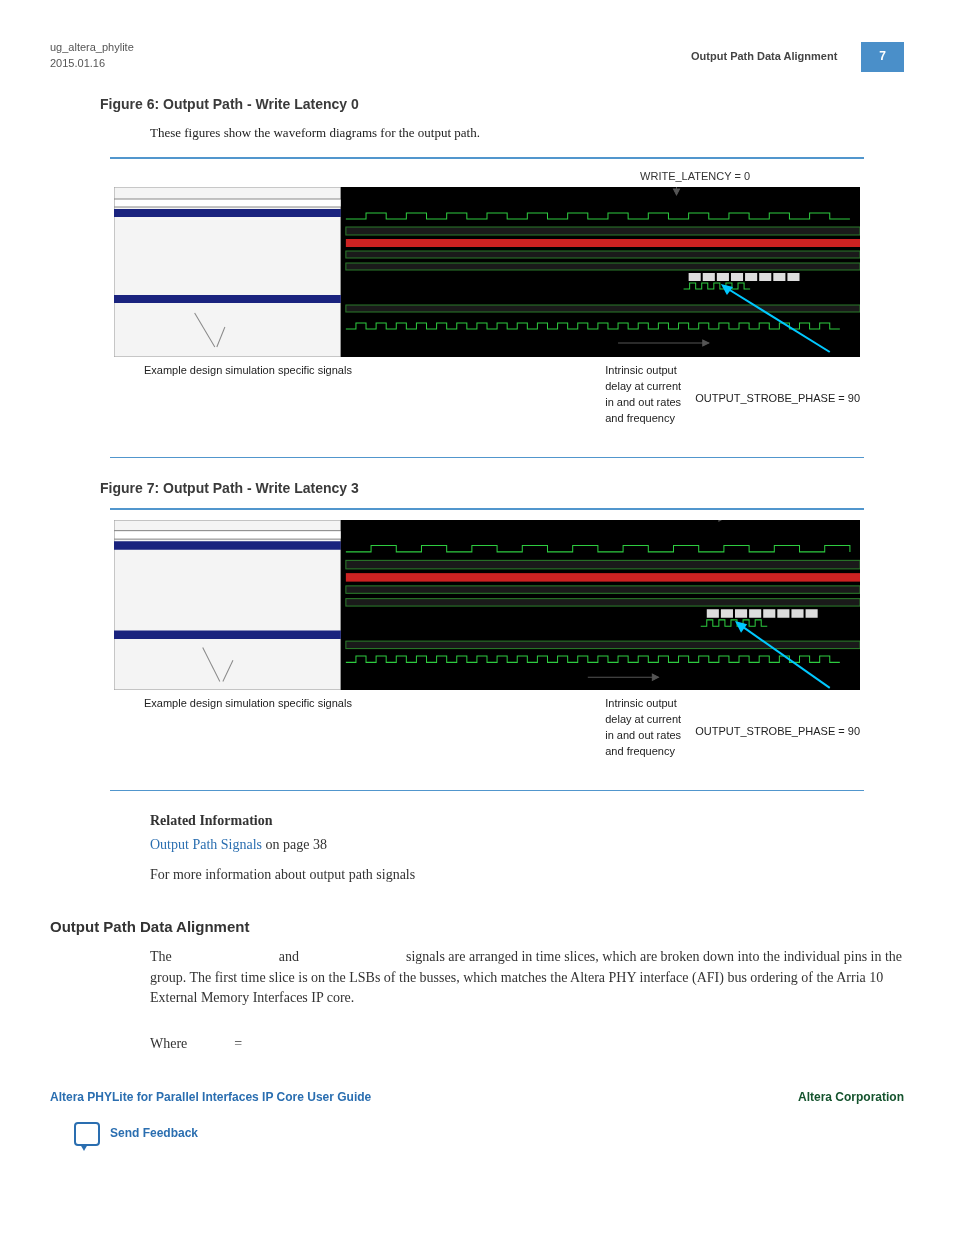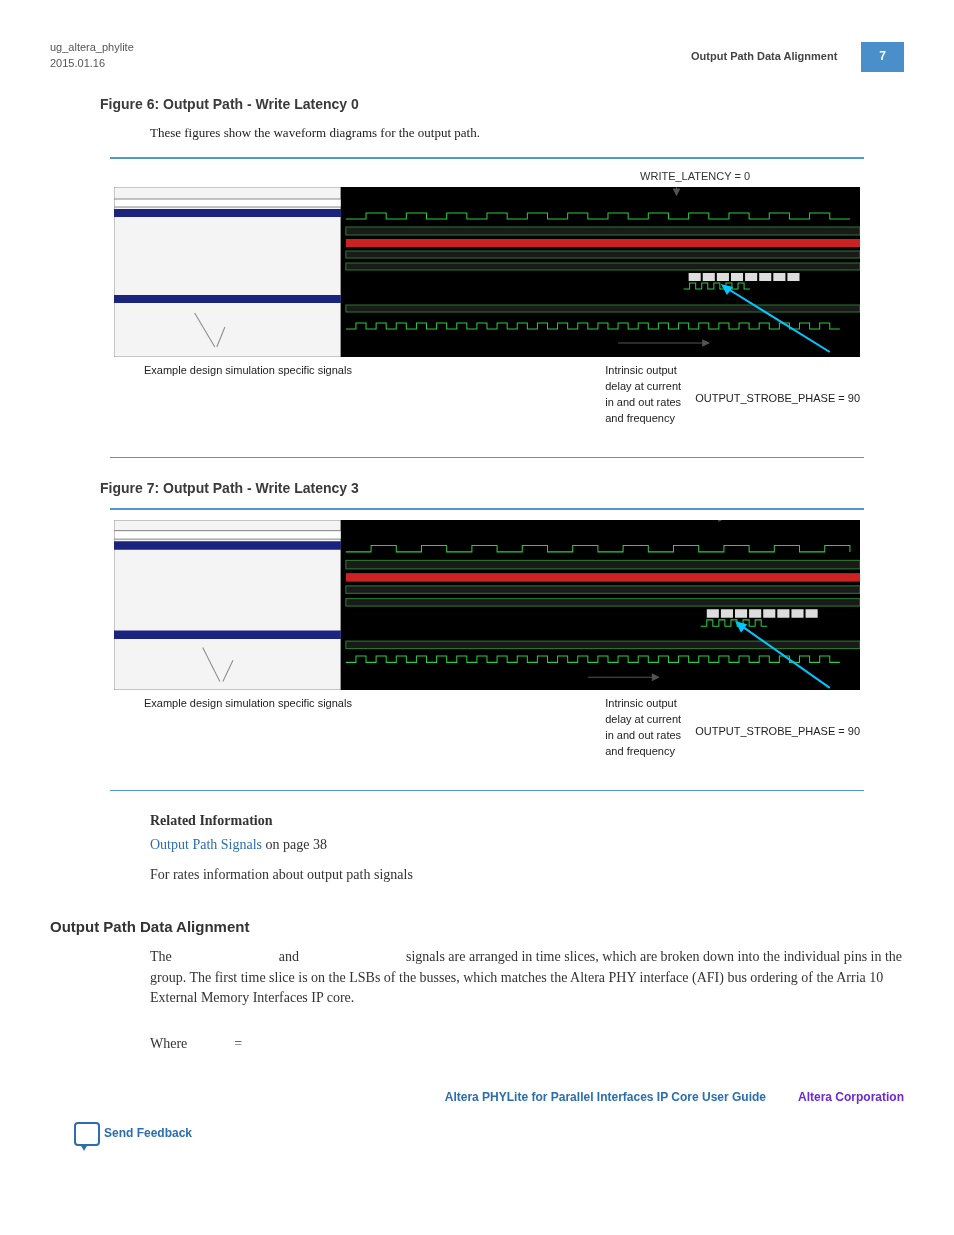--- a/index.html
+++ b/index.html
@@ -73,31 +73,30 @@
   }
   .related-info {
     margin: 18px 0 4px 100px;
     font-weight: bold;
     font-family: Georgia, serif;
     font-size: 14px;
   }
   .link { color: #2a6eb0; font-weight: normal; margin-top: 14px; }
   .footer-row {
     display: flex;
-    justify-content: flex-end;
+    justify-content: space-between;
     margin-top: 34px;
     font-size: 12px;
-    gap: 32px;
   }
   .footer-left { color: #2a6eb0; font-weight: bold; }
-  .footer-right { font-weight: bold; color: #6d28d9; }
+  .footer-right { font-weight: bold; color: #14532d; }
   .feedback-row {
     display: flex;
     align-items: center;
-    gap: 4px;
+    gap: 10px;
     margin-top: 16px;
     padding-left: 24px;
   }
   .feedback-icon {
     width: 22px; height: 20px;
     border: 2px solid #2a6eb0;
     border-radius: 4px;
     position: relative;
   }
   .feedback-icon::after {
@@ -265,21 +264,21 @@
       <div style="width:80px;">Intrinsic output delay at current in and out rates and frequency</div>
       <div style="padding-top:28px;">OUTPUT_STROBE_PHASE = 90</div>
     </div>
   </div>
 </div>
 
 <div class="related-info">Related Information</div>
 <div class="body-para" style="margin-top:2px;">
   <span class="link">Output Path Signals</span><span> on page 38</span>
 </div>
-<div class="body-para" style="margin-top:0;">For rates information about output path signals</div>
+<div class="body-para" style="margin-top:0;">For more information about output path signals</div>
 
 <div class="section-heading-h2">Output Path Data Alignment</div>
 <div class="body-para">
   <span>The </span>
   <span style="display:inline-block;width:100px;"></span>
   <span> and </span>
   <span style="display:inline-block;width:100px;"></span>
   <span> signals are arranged in time slices, which are broken down into the individual pins in the group. The first time slice is on the LSBs of the busses, which matches the Altera PHY interface (AFI) bus ordering of the Arria 10 External Memory Interfaces IP core.</span>
 </div>
 

